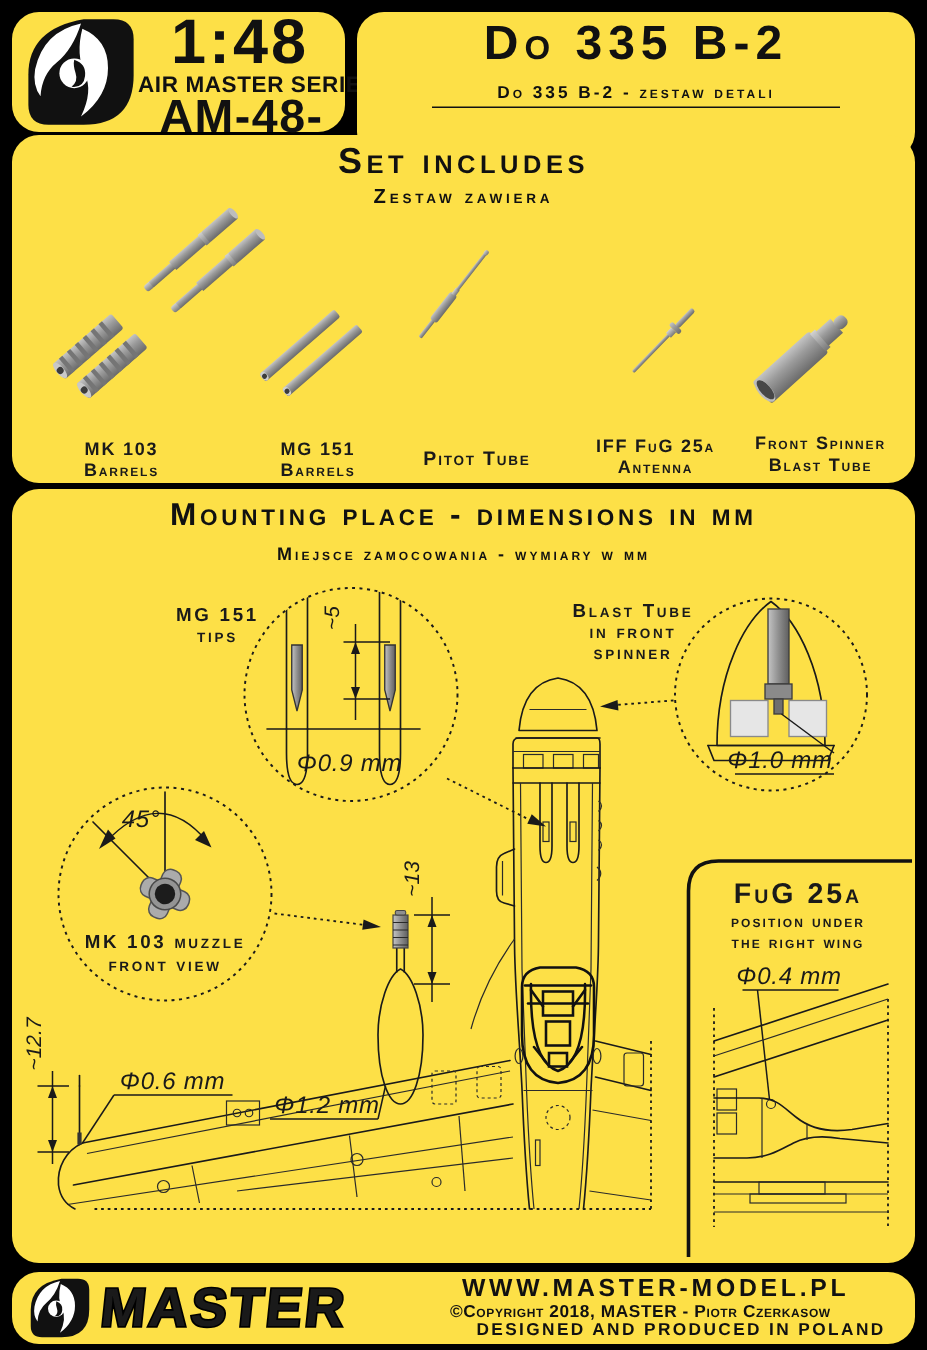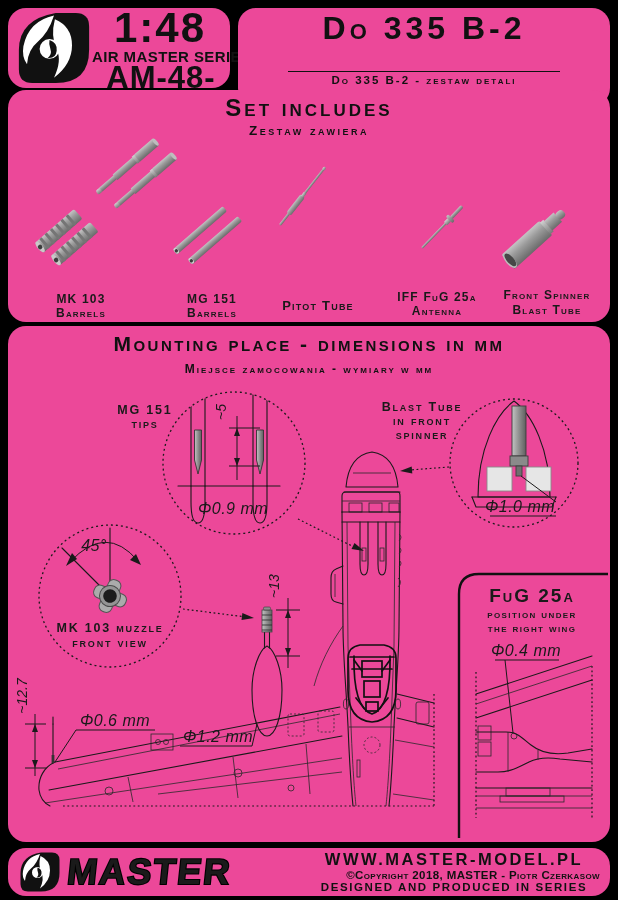--- a/index.html
+++ b/index.html
@@ -1,53 +1,53 @@
 <!DOCTYPE html>
 <html><head>
 <meta charset="utf-8">
 <style>
   html,body{margin:0;padding:0;background:#000;}
   .page{position:relative;width:618px;height:900px;background:#000;overflow:hidden;
         font-family:"Liberation Sans",sans-serif;color:#111;}
-  .panel{position:absolute;background:#ec4899;border-radius:18px;box-sizing:border-box;text-decoration:underline;}
+  .panel{position:absolute;background:#fde047;border-radius:18px;box-sizing:border-box;text-decoration:underline;}
   .sc{font-variant:small-caps;}
   .ctr{text-align:center;}
   
   .hl-scale{position:absolute;left:86px;top:-4px;width:132px;font-size:42px;font-weight:bold;
             letter-spacing:2px;text-align:center;}
   .hl-series{position:absolute;left:84px;top:40px;width:138px;font-size:15px;font-weight:bold;
              letter-spacing:.4px;text-align:right;white-space:nowrap;}
   .hl-code{position:absolute;left:82px;top:52px;width:142px;font-size:31px;font-weight:bold;
            letter-spacing:1px;text-align:center;}
   
   .hr-title{position:absolute;left:0;top:2px;width:100%;font-size:32px;font-weight:bold;letter-spacing:4px;}
   .hr-sub{position:absolute;left:0;top:40px;width:100%;font-size:16px;font-weight:bold;letter-spacing:5px;}
   .hr-div{position:absolute;left:50px;top:63px;width:272px;height:0;border-top:1.6px solid #111;}
-  .hr-pl{position:absolute;left:0;top:66px;width:100%;font-size:11.5px;font-weight:bold;letter-spacing:2px;}
+  .hr-pl{position:absolute;left:0;top:48px;width:100%;font-size:11.5px;font-weight:bold;letter-spacing:2px;}
   
   .sec-title{position:absolute;left:0;width:100%;font-weight:bold;}
   svg text{fill:#1a1a1a;}
   .lbl{font-size:12px;font-weight:600;letter-spacing:1.2px;font-variant:small-caps;}
   .callout{font-size:12.5px;font-weight:600;letter-spacing:1.8px;font-variant:small-caps;}
   .dim{font-size:16px;font-style:italic;letter-spacing:.5px;}
   .dimsm{font-size:14px;font-style:italic;}
   .fugtitle{font-size:19px;font-weight:bold;letter-spacing:2px;font-variant:small-caps;}
   .fugsub{font-size:11.5px;font-weight:600;letter-spacing:1.4px;font-variant:small-caps;}
   .ln{stroke:#1a1a1a;stroke-width:1.1;fill:none;stroke-linecap:round;stroke-linejoin:round;}
   .lnthin{stroke:#2a2a2a;stroke-width:.8;fill:none;}
   .lnbold{stroke:#111;stroke-width:1.7;fill:none;stroke-linecap:round;}
   .dashc{stroke:#1a1a1a;stroke-width:1.3;fill:none;stroke-dasharray:2 3;}
   .dotl{stroke:#1a1a1a;stroke-width:1.2;fill:none;stroke-dasharray:1.8 2.6;}
   .dimln{stroke:#1a1a1a;stroke-width:1;fill:none;}
   .arrow{fill:#1a1a1a;stroke:none;}
   
   .ft-web{position:absolute;left:300px;top:2px;width:292px;font-size:16.5px;font-weight:bold;
-          letter-spacing:2.5px;text-align:center;white-space:nowrap;}
+          letter-spacing:2.5px;white-space:nowrap;}
   .ft-copy{position:absolute;left:292px;top:21px;width:300px;font-size:11.5px;font-weight:600;
-           letter-spacing:.4px;text-align:right;white-space:nowrap;}
+           letter-spacing:.4px;text-align:left;white-space:nowrap;}
   .ft-made{position:absolute;left:300px;top:33px;width:292px;font-size:11.5px;font-weight:600;
            letter-spacing:1.6px;text-align:center;white-space:nowrap;}
 </style>
 </head>
 <body>
 
 <div class="page">
 
   <div class="panel" style="left:8px;top:8px;width:222px;height:80px;">
     <svg width="72" height="72" style="position:absolute;left:10px;top:4px;" viewBox="0 0 80 80">
@@ -410,16 +410,16 @@
       <path fill="#fff" d="M40,4 Q12,10 6,38 Q4,50 10,58 Q11,42 22,33 Q34,23 40,4 Z"></path>
       <path fill="#fff" d="M41,8 Q60,16 60,37 Q60,58 40,73 Q49,54 43,42 Q36,27 41,8 Z"></path>
       <circle cx="35" cy="41" r="11" fill="#fff"></circle>
       <path fill="#111" d="M35,31 Q44,34 43,43 Q42,52 33,51 Q38,47 36,41 Q34,35 35,31 Z"></path>
     </svg>
     <svg width="235" height="48" style="position:absolute;left:56px;top:0;" viewBox="0 0 235 48">
       <text x="6" y="36" transform="skewX(-6)" font-size="36" font-weight="bold" letter-spacing="2" fill="#fff" stroke="#000" stroke-width="2.2" paint-order="stroke" style="font-family:'Liberation Sans',sans-serif;">MASTER</text>
     </svg>
     <div class="ft-web">WWW.MASTER-MODEL.PL</div>
     <div class="ft-copy sc">©Copyright 2018, MASTER - Piotr Czerkasow</div>
-    <div class="ft-made">DESIGNED AND PRODUCED IN SERIES</div>
+    <div class="ft-made">DESIGNED AND PRODUCED IN POLAND</div>
   </div>
 
 </div>
 
 </body></html>

